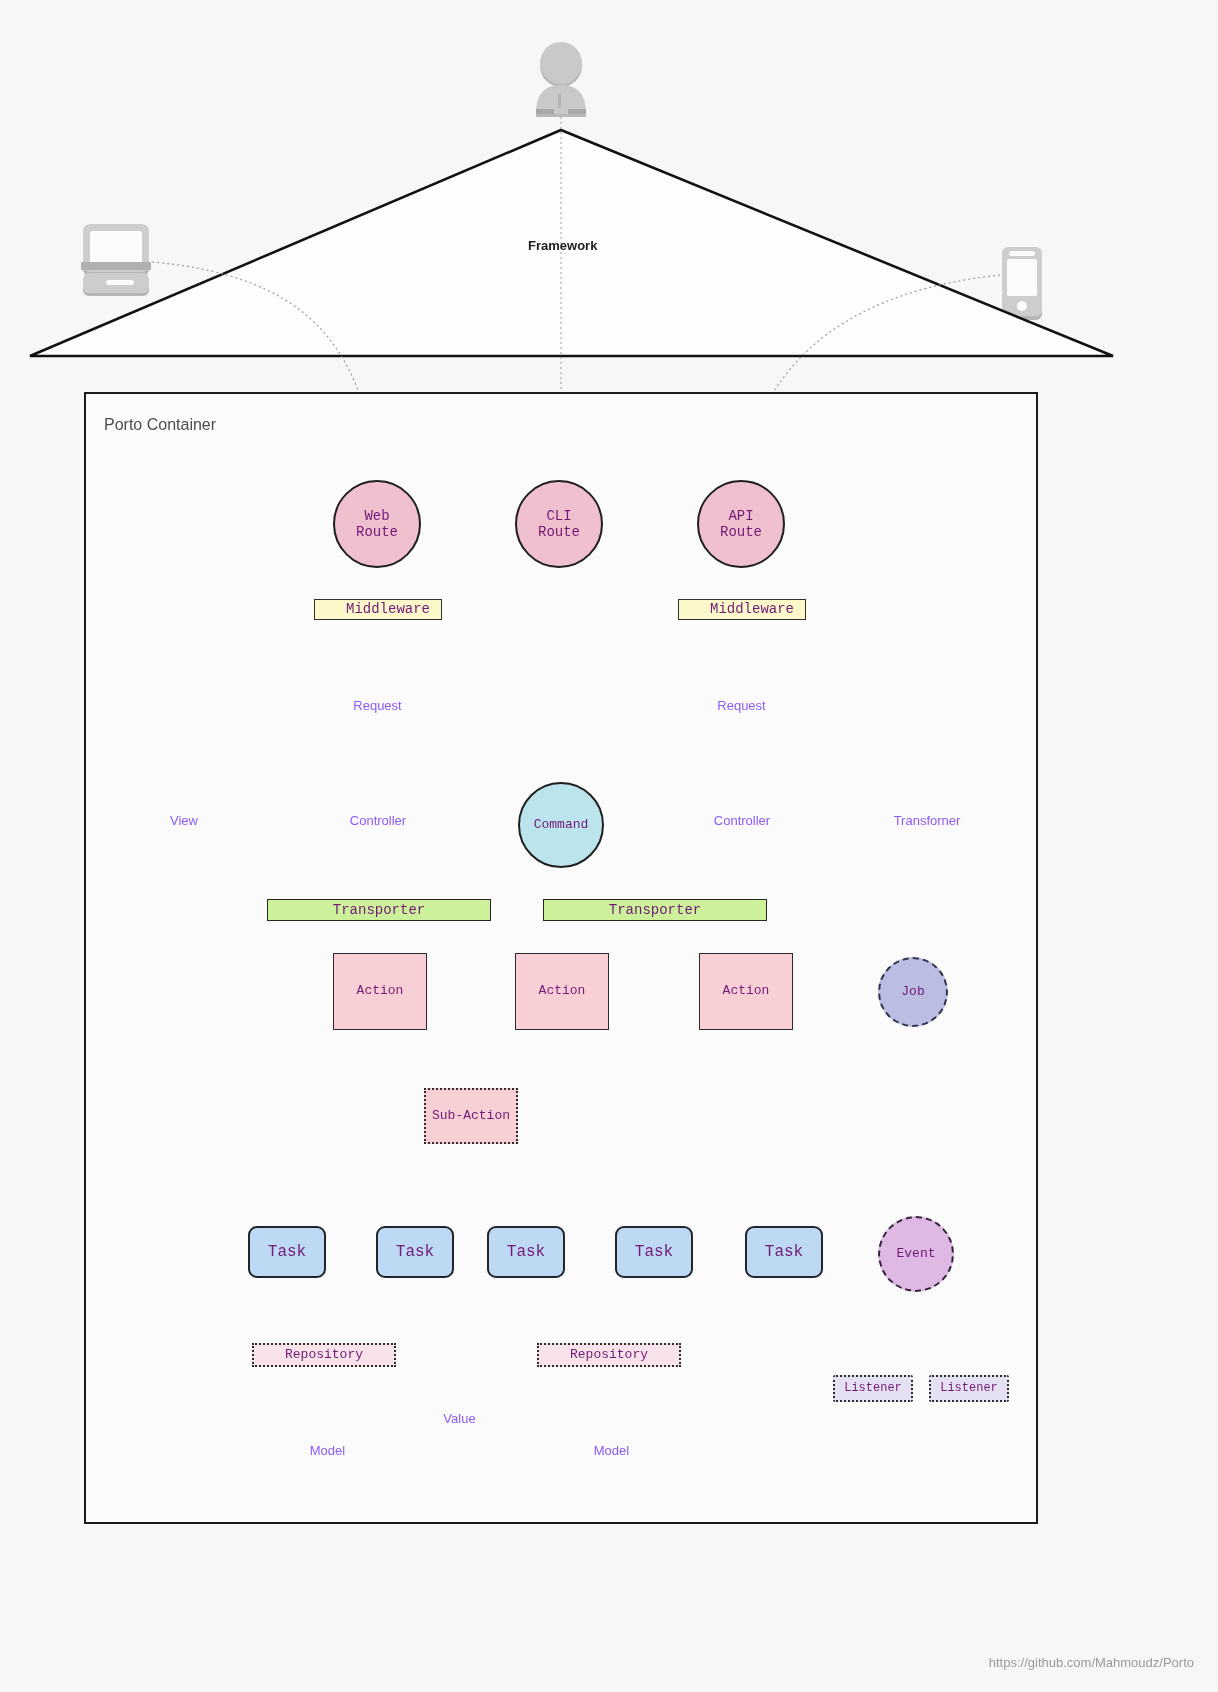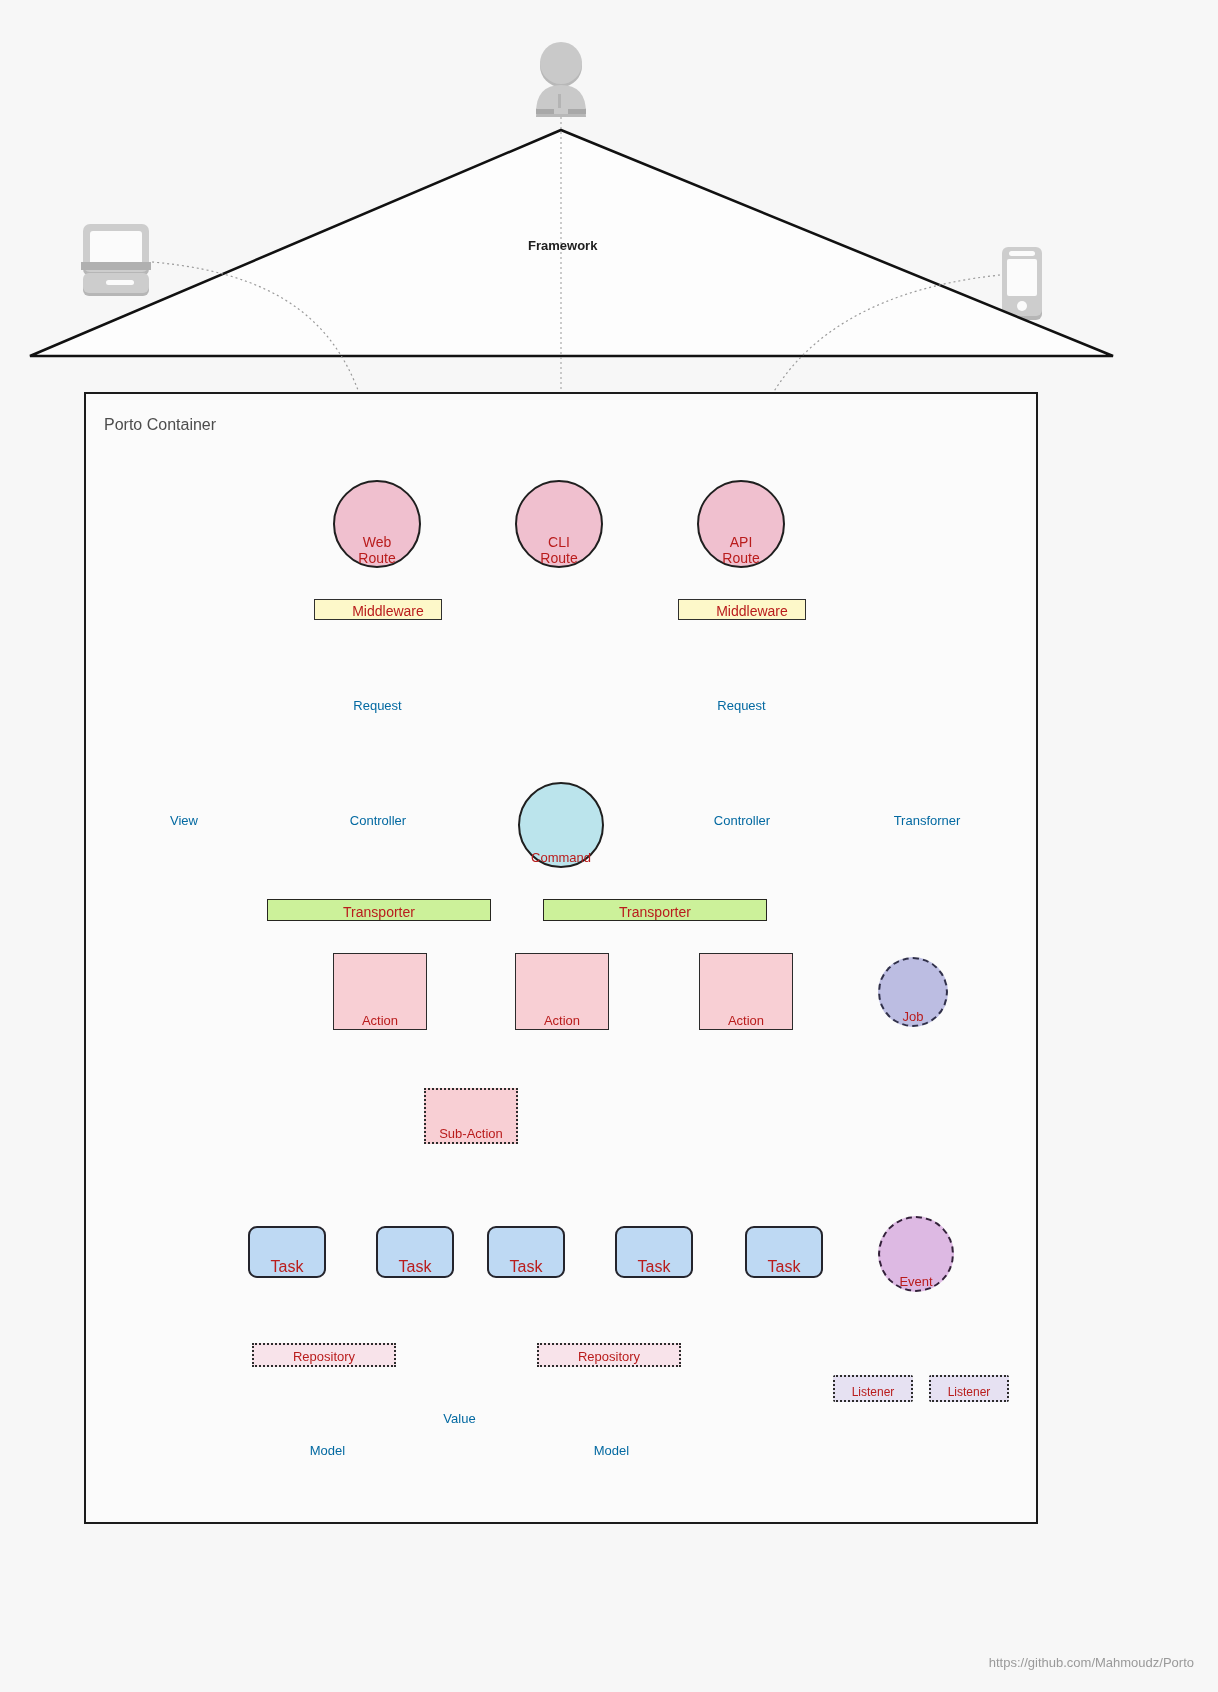--- a/index.html
+++ b/index.html
@@ -23,26 +23,27 @@
   svg.layer {
     position: absolute;
     left: 0; top: 0;
     width: 1218px;
     height: 1692px;
     pointer-events: none;
   }
   .node {
     position: absolute;
     display: flex;
-    align-items: flex-end;
+    align-items: center;
     justify-content: center;
     text-align: center;
-    color: #b91c1c;
+    color: #701a75;
     box-sizing: border-box;
     line-height: 1.15;
+    font-family: Liberation Mono, monospace;
   }
   .lbl { pointer-events: none; white-space: pre-line; }
 
   
   .circle-route {
     background: #f0c0cf;
     border: 2px solid #1f1f1f;
     border-radius: 50%;
     font-size: 14px;
   }
@@ -124,21 +125,21 @@
     color: #9a9a9a;
     right: 24px;
     bottom: 22px;
   }
   .shape-text {
     position: absolute;
     display: flex;
     align-items: center;
     justify-content: center;
     font-size: 13px;
-    color: #0369a1;
+    color: #8b5cf6;
     pointer-events: none;
   }
 </style>
 </head>
 <body>
 
 <div id="stage">
 
   <svg class="layer" viewBox="0 0 1218 1692">
     <defs>

